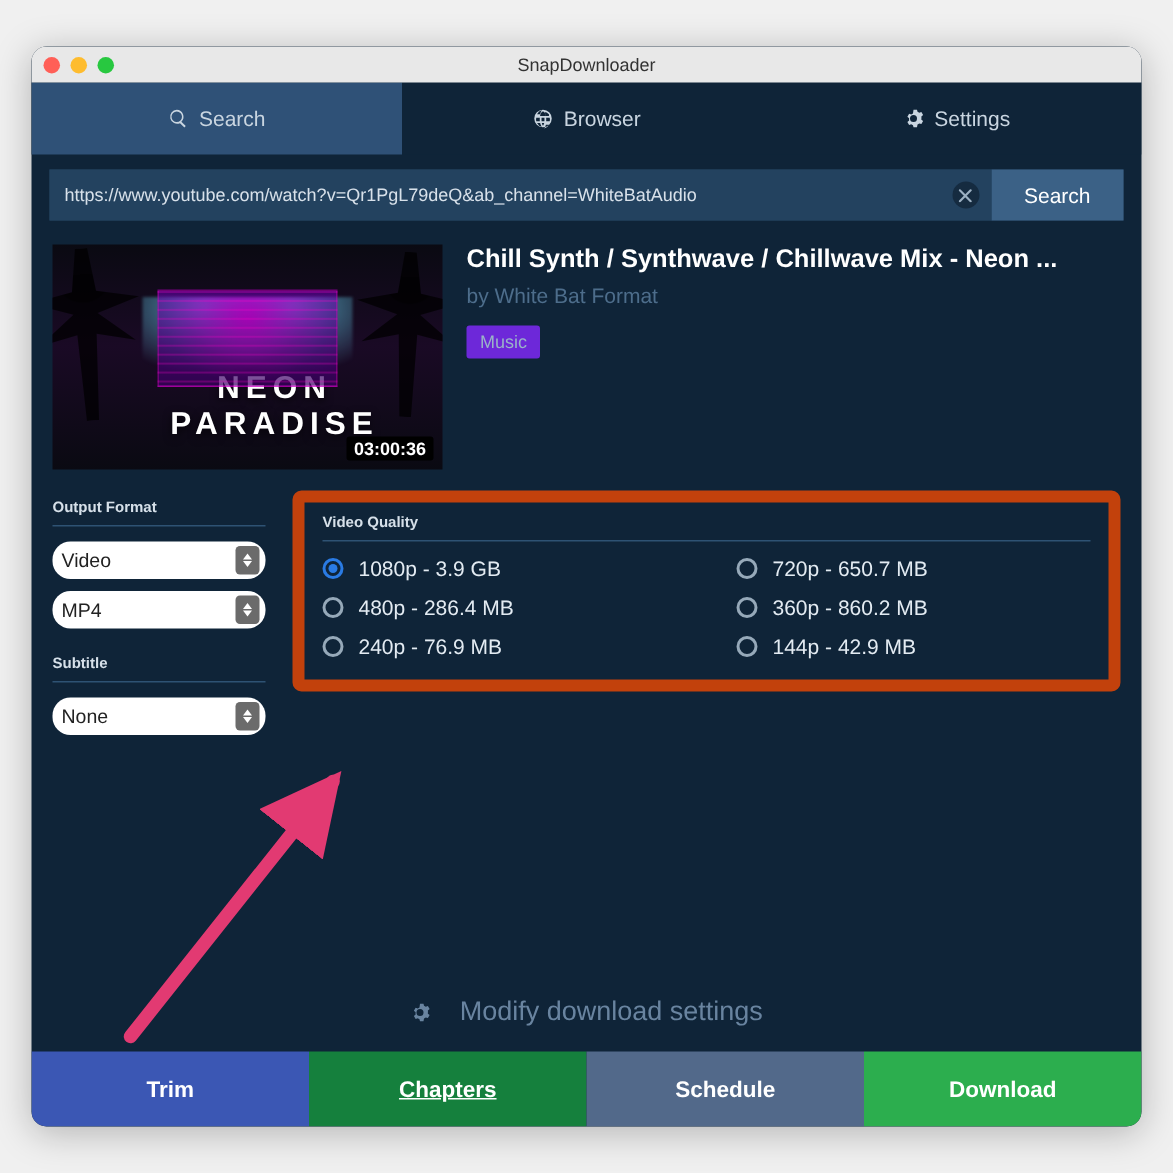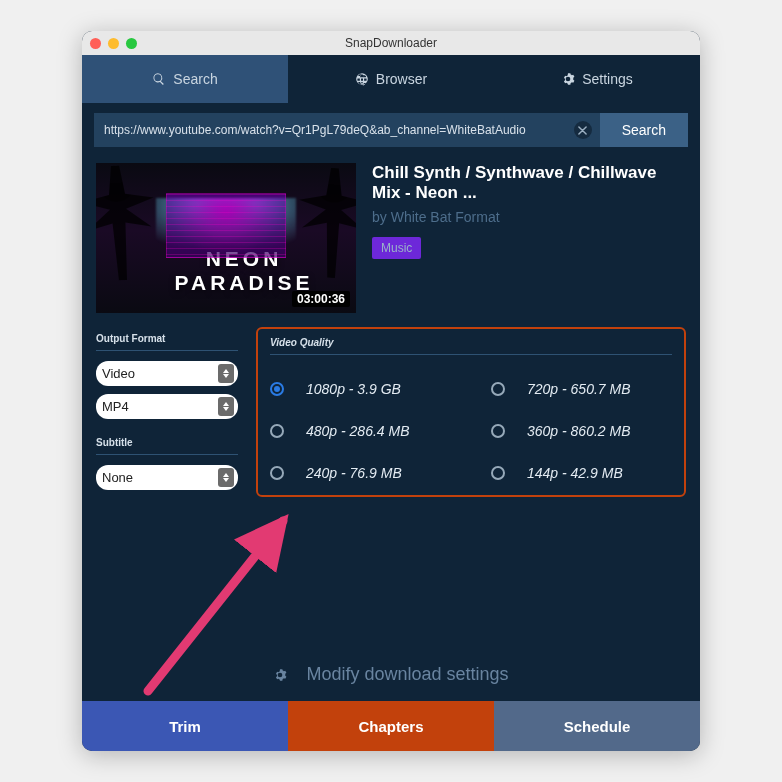--- a/index.html
+++ b/index.html
@@ -6,21 +6,21 @@
   body {
     background: #f0f0f0;
     font-family: -apple-system, BlinkMacSystemFont, "Segoe UI", sans-serif;
     display: flex;
     justify-content: center;
     align-items: center;
     height: 782px;
     width: 782px;
   }
   .window {
-    width: 618px;
+    width: 740px;
     height: 720px;
     background: #0f2438;
     border-radius: 10px;
     box-shadow: 0 4px 24px rgba(0,0,0,0.25);
     overflow: hidden;
     display: flex;
     flex-direction: column;
     position: relative;
   }
   .titlebar {
@@ -220,41 +220,39 @@
   }
   .select-wrap .arrows::before,
   .select-wrap .arrows::after {
     content:'';
     border-left: 3px solid transparent;
     border-right: 3px solid transparent;
   }
   .select-wrap .arrows::before { border-bottom: 4px solid #fff; }
   .select-wrap .arrows::after { border-top: 4px solid #fff; }
   .highlight {
-    border: 2px solid #c2410c;
+    border: 8px solid #c2410c;
     border-radius: 6px;
     padding: 8px 12px 14px 12px;
     margin-top: -6px;
-    font-style: italic;
   }
   .quality-grid {
     display: grid;
     grid-template-columns: 1fr 1fr;
     column-gap: 40px;
     row-gap: 10px;
     margin-top: 6px;
   }
   .radio {
     display: flex;
     align-items: center;
-    gap: 22px;
+    gap: 10px;
     color: #e3ebf2;
     font-size: 14px;
     cursor: pointer;
-    margin-top: 16px;
   }
   .radio .dotr {
     width: 14px; height: 14px;
     border-radius: 50%;
     border: 2px solid #96a9b9;
     display: inline-block;
     position: relative;
     flex-shrink: 0;
   }
   .radio.selected .dotr {
@@ -287,21 +285,21 @@
   }
   .actionbtn {
     flex: 1;
     border: none;
     color: #fff;
     font-size: 15px;
     font-weight: 600;
     cursor: pointer;
   }
   .actionbtn.trim { background: #3b57b4; }
-  .actionbtn.chapters { background: #c2410c; }
+  .actionbtn.chapters { background: #15803d; text-decoration: underline; }
   .actionbtn.schedule { background: #52698a; }
   .actionbtn.download { background: #2cae4e; }
   .arrow-annot {
     position: absolute;
     left: 36px;
     top: 470px;
     width: 200px;
     height: 200px;
     pointer-events: none;
     z-index: 10;
@@ -429,20 +427,21 @@
         </svg>
       <span>Modify download settings</span>
     </div>
 
   </div>
 
   <div class="actionbar">
     <button class="actionbtn trim">Trim</button>
     <button class="actionbtn chapters">Chapters</button>
     <button class="actionbtn schedule">Schedule</button>
+    <button class="actionbtn download">Download</button>
   </div>
 
   <svg class="arrow-annot" viewBox="0 0 200 200">
     <defs>
       <marker id="arrhead" markerWidth="6" markerHeight="6" refX="5" refY="3" orient="auto">
         <path d="M0,0 L6,3 L0,6 Z" fill="#e23a72"></path>
       </marker>
     </defs>
     <line x1="30" y1="190" x2="165" y2="20" stroke="#e23a72" stroke-width="9" marker-end="url(#arrhead)" stroke-linecap="round"></line>
   </svg>

